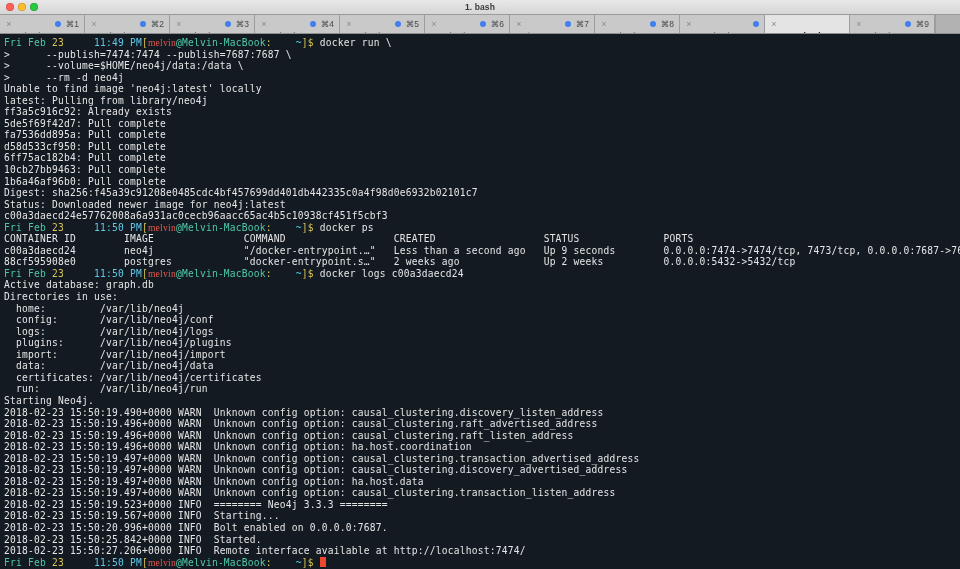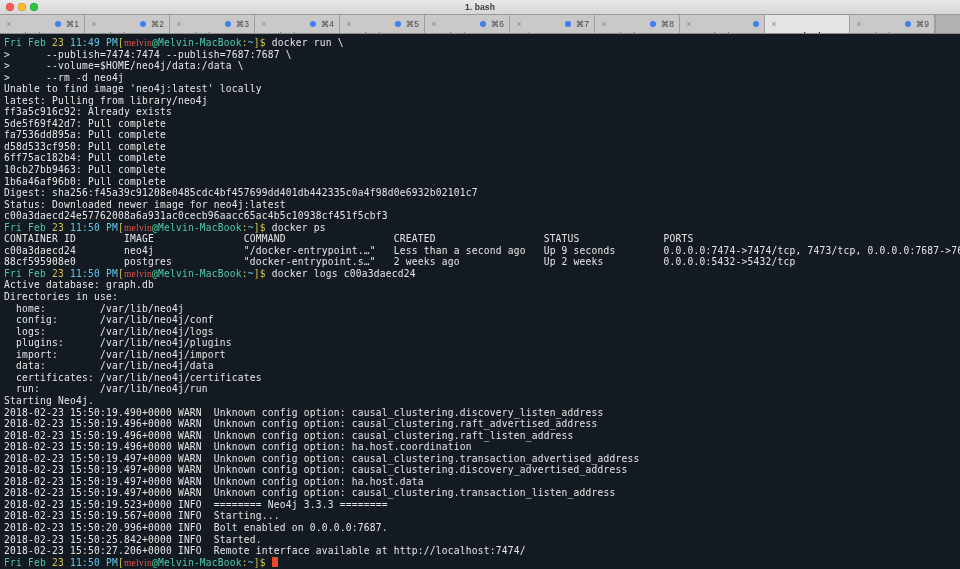--- a/index.html
+++ b/index.html
@@ -138,21 +138,21 @@
     box-sizing: border-box;
     overflow: hidden;
     white-space: pre;
     letter-spacing: 0.22px;
   }
   .line { height: 11.55px; white-space: pre; }
 
   
   .c-green  { color: #4ec9a8; }
   .c-yellow { color: #d7c455; }
-  .c-cyan   { color: #5fc9e8; }
+  .c-cyan   { color: #5fc9e8; padding-left: 24px; }
   .c-red    { color: #e05a4f; font-family: Liberation Serif, serif; }
   .c-white  { color: #e6e6e6; text-align: right; }
 
   .cursor {
     display: inline-block;
     width: 5.9px;
     height: 10px;
     background: #e8492f;
     vertical-align: -1px;
   }

